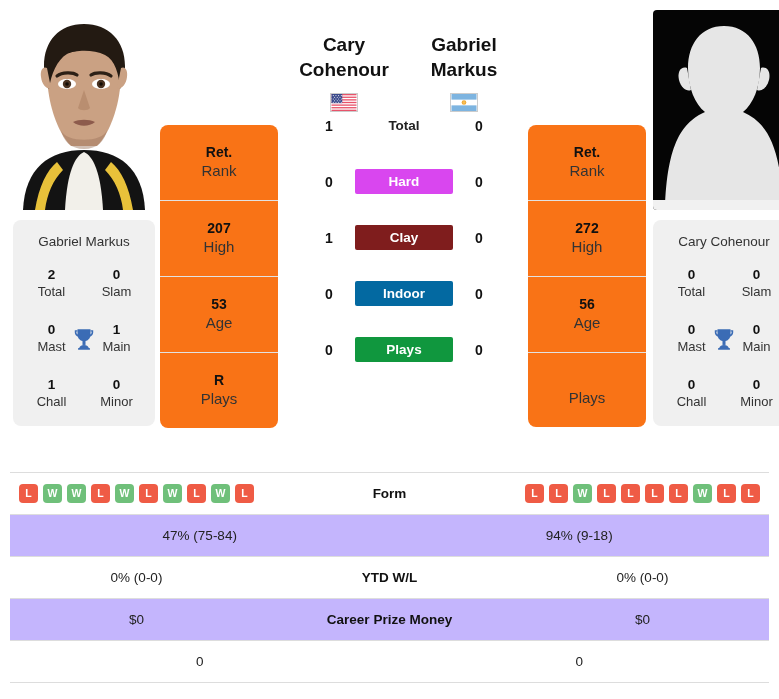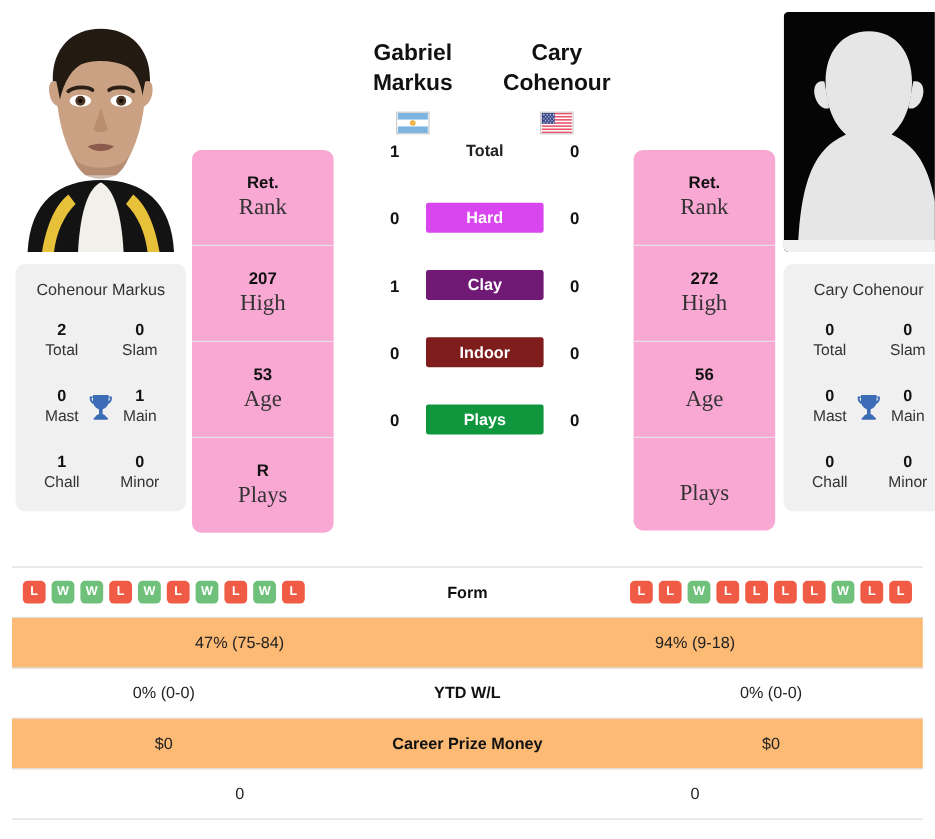--- a/index.html
+++ b/index.html
@@ -74,31 +74,31 @@
     height: 26px;
   }
   .trophy-icon svg { display: block; }
 
   
   .stack-col { width: 120px; flex: 0 0 120px; padding-top: 115px; }
   .stack {
     width: 118px;
     border-radius: 8px;
     overflow: hidden;
-    background: #f9a8d4;
+    background: #f97316;
   }
   .stack-cell {
     text-align: center;
     padding: 18px 4px 18px 4px;
     border-bottom: 1px solid #e2e2e2;
     line-height: 1.3;
   }
   .stack-cell:last-child { border-bottom: none; }
   .stack-cell .v { font-size: 14px; font-weight: bold; color: #111; display: block; min-height: 17px; }
-  .stack-cell .k { font-size: 19px; color: #333; font-family: Liberation Serif, serif; }
+  .stack-cell .k { font-size: 15px; color: #333; }
 
   
   .center-col {
     flex: 1 1 auto;
     display: flex;
     flex-direction: column;
     align-items: center;
     padding-top: 22px;
   }
   .pnames {
@@ -155,21 +155,21 @@
     margin: 0 10px;
     border-top: 1px solid #dddddd;
     box-sizing: border-box;
   }
   .trow {
     display: flex;
     align-items: center;
     height: 41px;
     border-bottom: 1px solid #dddddd;
   }
-  .trow.alt { background: #fdba74; }
+  .trow.alt { background: #c4b5fd; }
   .tcell {
     flex: 1 1 0;
     text-align: center;
     font-size: 13.5px;
     color: #222;
   }
   .tcell.label { font-weight: bold; color: #111; }
   .form-cell {
     display: flex;
     justify-content: center;
@@ -217,21 +217,21 @@
           <circle cx="88" cy="74" r="1.8" fill="#120c06"></circle>
           <path d="M44 66 C49 62 60 62 64 65" stroke="#2c2016" stroke-width="3.2" fill="none" stroke-linecap="round"></path>
           <path d="M78 65 C82 62 93 62 98 66" stroke="#2c2016" stroke-width="3.2" fill="none" stroke-linecap="round"></path>
           <path d="M71 80 L65 98 C67 101 75 101 77 98 Z" fill="#b98e70"></path>
           <path d="M60 112 C66 109 76 109 82 112 C76 117 66 117 60 112 Z" fill="#8d5b4c"></path>
           <path d="M48 120 C52 133 90 133 94 120 C92 131 84 139 71 139 C58 139 50 131 48 120 Z" fill="#9c735a" opacity="0.45"></path>
         </svg>
       </div>
 
       <div class="card trophy-card">
-        <div class="trophy-name">Cohenour Markus</div>
+        <div class="trophy-name">Gabriel Markus</div>
         <div class="trophy-grid">
           <div class="tstat">
             <div class="v">2</div>
             <div class="k">Total</div>
           </div>
           <div class="tstat">
             <div class="v">0</div>
             <div class="k">Slam</div>
           </div>
           <div class="tstat">
@@ -280,31 +280,20 @@
         </div>
         <div class="stack-cell">
           <span class="v">R</span>
           <span class="k">Plays</span>
         </div>
       </div>
     </div>
 
     <div class="center-col">
       <div class="pnames">
-        <div style="width:120px">
-          <div class="pname">Gabriel</div>
-          <div class="pname">Markus</div>
-          <svg class="flag" viewBox="0 0 28 19" aria-hidden="true">
-            <rect width="28" height="19" fill="#ffffff"></rect>
-            <rect width="28" height="6.3" fill="#7db4e0"></rect>
-            <rect y="12.7" width="28" height="6.3" fill="#7db4e0"></rect>
-            <circle cx="14" cy="9.5" r="2.6" fill="#f0a830"></circle>
-            <circle cx="14" cy="9.5" r="1.5" fill="#f6c05a"></circle>
-          </svg>
-        </div>
         <div style="width:120px">
           <div class="pname">Cary</div>
           <div class="pname">Cohenour</div>
           <svg class="flag" viewBox="0 0 28 19" aria-hidden="true">
             <rect width="28" height="19" fill="#ffffff"></rect>
             <g fill="#e8536a">
               <rect y="0" width="28" height="1.46"></rect>
               <rect y="2.92" width="28" height="1.46"></rect>
               <rect y="5.84" width="28" height="1.46"></rect>
               <rect y="8.77" width="28" height="1.46"></rect>
@@ -328,41 +317,52 @@
               <circle cx="3.5" cy="7.5" r="0.6"></circle>
                 <circle cx="6.5" cy="7.5" r="0.6"></circle>
                 <circle cx="9.5" cy="7.5" r="0.6"></circle>
               <circle cx="2" cy="9.3" r="0.6"></circle>
                 <circle cx="5" cy="9.3" r="0.6"></circle>
                 <circle cx="8" cy="9.3" r="0.6"></circle>
                 <circle cx="11" cy="9.3" r="0.6"></circle>
             </g>
           </svg>
         </div>
+        <div style="width:120px">
+          <div class="pname">Gabriel</div>
+          <div class="pname">Markus</div>
+          <svg class="flag" viewBox="0 0 28 19" aria-hidden="true">
+            <rect width="28" height="19" fill="#ffffff"></rect>
+            <rect width="28" height="6.3" fill="#7db4e0"></rect>
+            <rect y="12.7" width="28" height="6.3" fill="#7db4e0"></rect>
+            <circle cx="14" cy="9.5" r="2.6" fill="#f0a830"></circle>
+            <circle cx="14" cy="9.5" r="1.5" fill="#f6c05a"></circle>
+          </svg>
+        </div>
       </div>
 
       <div class="h2h" id="h2h-list">
           <div class="h2h-row">
             <div class="h2h-score">1</div>
             <div class="surface plain">Total</div>
             <div class="h2h-score">0</div>
           </div>
           <div class="h2h-row">
             <div class="h2h-score">0</div>
             <div class="surface" style="background: #d946ef;">Hard</div>
             <div class="h2h-score">0</div>
           </div>
           <div class="h2h-row">
             <div class="h2h-score">1</div>
-            <div class="surface" style="background: #701a75;">Clay</div>
+            <div class="surface" style="background: #7f1d1d;">Clay</div>
             <div class="h2h-score">0</div>
           </div>
           <div class="h2h-row">
             <div class="h2h-score">0</div>
-            <div class="surface" style="background: #7f1d1d;">Indoor</div>
+            <div class="surface" style="background: #0369a1;">Indoor</div>
             <div class="h2h-score">0</div>
           </div>
           <div class="h2h-row">
             <div class="h2h-score">0</div>
             <div class="surface" style="background: rgb(16, 151, 62);">Plays</div>
             <div class="h2h-score">0</div>
           </div>
         </div>
     </div>
 

